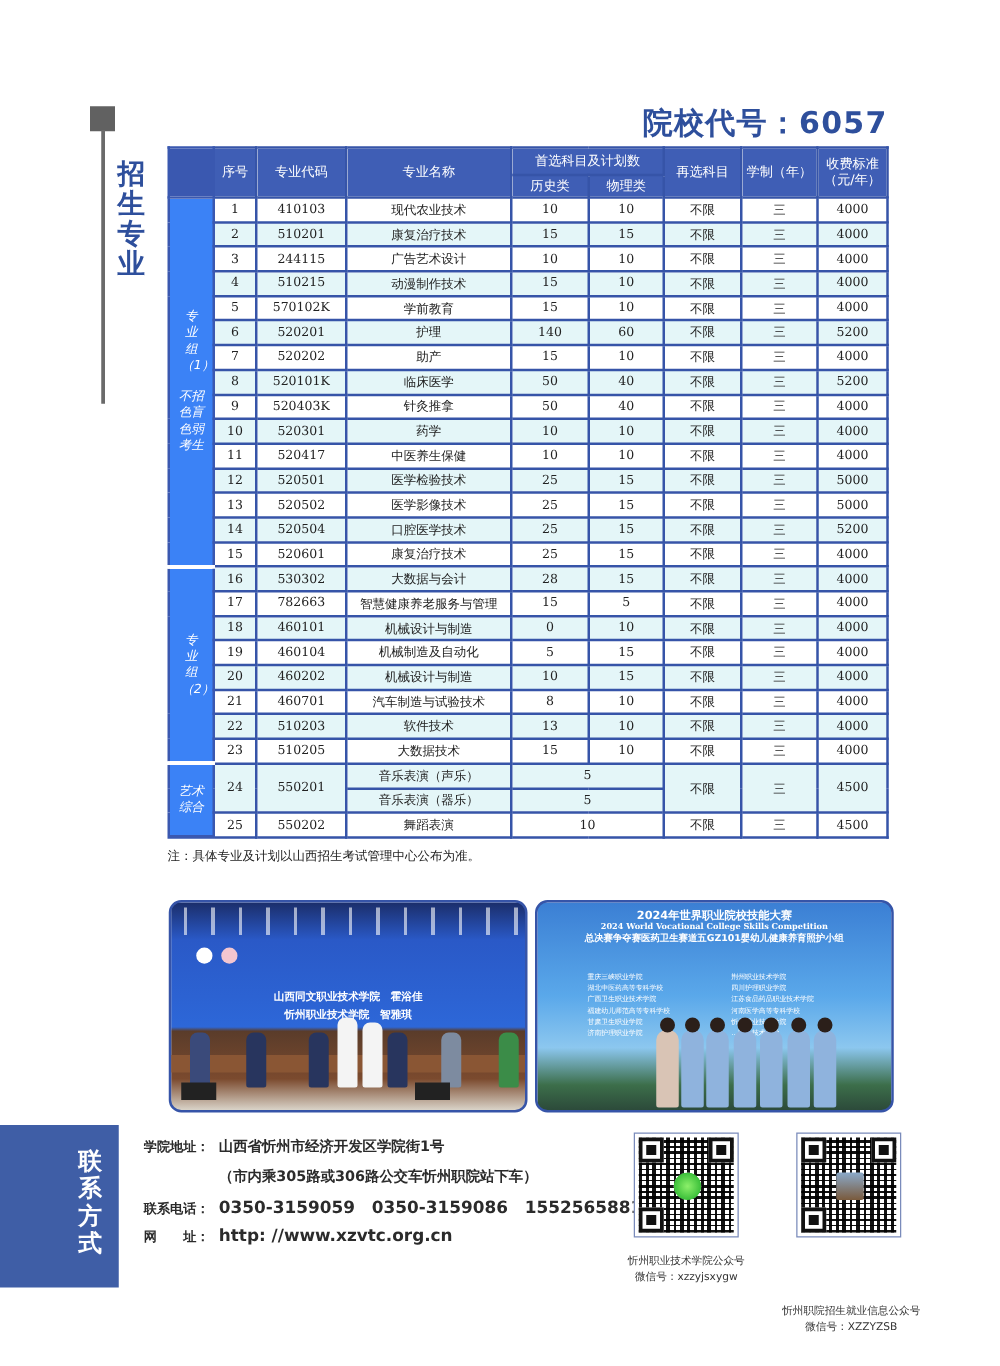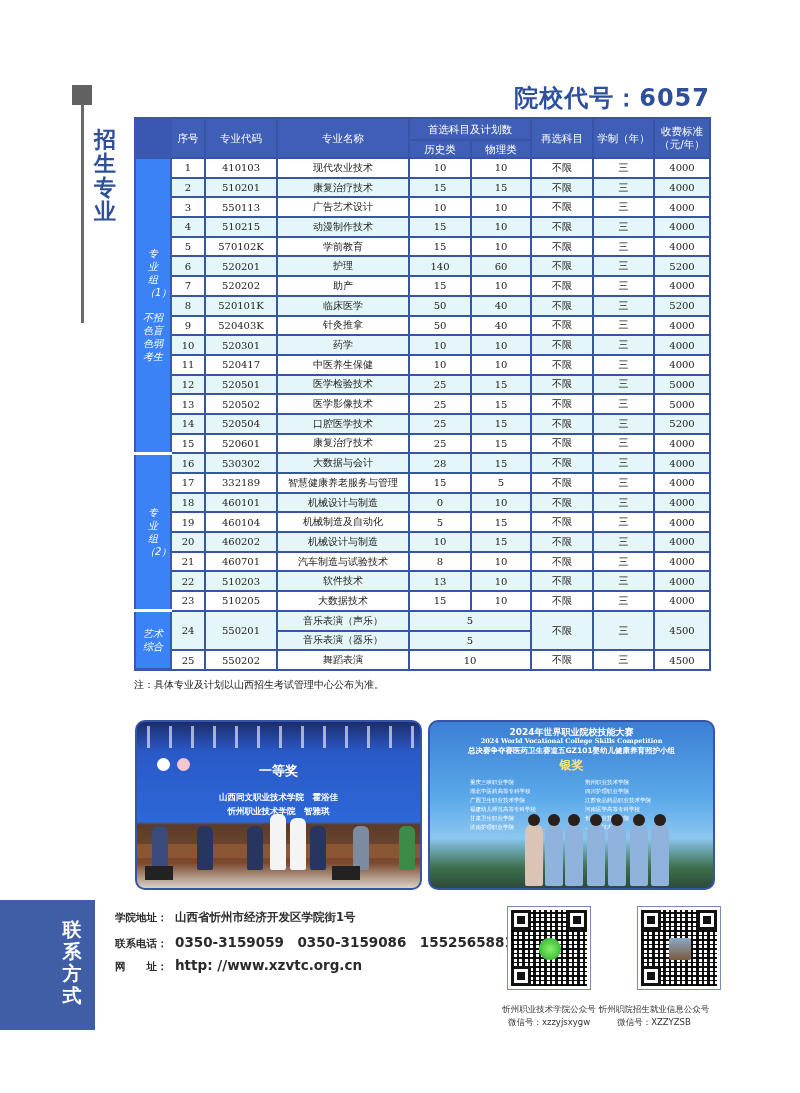--- a/index.html
+++ b/index.html
@@ -54,21 +54,21 @@
   .qr1 { left: 507px; } .qr2 { left: 637px; }
   .qr-inner { width: 100%; height: 100%; position: relative;
     background:
       repeating-linear-gradient(90deg, #111 0 3px, transparent 3px 6px, #111 6px 8px, transparent 8px 11px),
       repeating-linear-gradient(0deg, #111 0 2px, transparent 2px 5px, #111 5px 6px, transparent 6px 9px);
     background-blend-mode: multiply; }
   .finder { position: absolute; width: 20px; height: 20px; border: 3px solid #111; background: #fff; }
   .finder::after { content: ""; position: absolute; left: 3px; top: 3px; width: 8px; height: 8px; background: #111; }
   .qr-logo { position: absolute; left: 28px; top: 28px; width: 22px; height: 22px; border-radius: 50%; }
   .qr-cap { position: absolute; top: 1003px; width: 150px; text-align: center; font-family: "DejaVu Sans", sans-serif; font-size: 8.5px; line-height: 13px; color: #333; }
-  .cap1 { left: 474px; } .cap2 { left: 579px; }
+  .cap1 { left: 474px; } .cap2 { left: 606px; margin-top: 40px; }
 </style>
 </head>
 <body>
 
 <div class="school-code">院校代号：6057</div>
 <div class="pole-head"></div>
 <div class="pole"></div>
 <div class="section-title">招生专业</div>
 
 <div class="tbl-wrap">
@@ -120,21 +120,21 @@
           <td>510201</td>
           <td class="name">康复治疗技术</td>
           <td>15</td>
           <td>15</td>
           <td>不限</td>
           <td>三</td>
           <td>4000</td>
         </tr>
         <tr class="odd">
           <td>3</td>
-          <td>550113</td>
+          <td>244115</td>
           <td class="name">广告艺术设计</td>
           <td>10</td>
           <td>10</td>
           <td>不限</td>
           <td>三</td>
           <td>4000</td>
         </tr>
         <tr class="even">
           <td>4</td>
           <td>510215</td>
@@ -263,21 +263,21 @@
           <td>530302</td>
           <td class="name">大数据与会计</td>
           <td>28</td>
           <td>15</td>
           <td>不限</td>
           <td>三</td>
           <td>4000</td>
         </tr>
         <tr class="odd">
           <td>17</td>
-          <td>332189</td>
+          <td>782663</td>
           <td class="name">智慧健康养老服务与管理</td>
           <td>15</td>
           <td>5</td>
           <td>不限</td>
           <td>三</td>
           <td>4000</td>
         </tr>
         <tr class="even">
           <td>18</td>
           <td>460101</td>
@@ -366,41 +366,39 @@
       </tbody>
 </table>
 </div>
 
 <div class="note">注：具体专业及计划以山西招生考试管理中心公布为准。</div>
 
 <div class="photo photo1">
   <div class="lights"></div>
   <div class="logo-dot" style="left:20px"></div>
   <div class="logo-dot" style="left:40px;background:#f3c6d0"></div>
-  <div class="ttl" style="top:40px;font-size:13px">一等奖</div>
   <div class="ttl" style="top:70px;font-size:8.5px">山西同文职业技术学院　霍浴佳</div>
   <div class="ttl" style="top:84px;font-size:8.5px">忻州职业技术学院　智雅琪</div>
   <div class="podium"></div>
   <div class="person" style="left:15px;background:#3a4a7a"></div>
   <div class="person" style="left:60px;background:#28355e"></div>
   <div class="person" style="left:110px;background:#28355e"></div>
   <div class="person" style="left:133px;background:#f4f4f4;height:56px"></div>
   <div class="person" style="left:153px;background:#f4f4f4;height:52px"></div>
   <div class="person" style="left:173px;background:#28355e"></div>
   <div class="person" style="left:216px;background:#7d8ba0"></div>
   <div class="person" style="left:262px;background:#3b8c48"></div>
   <div class="speaker" style="left:8px"></div>
   <div class="speaker" style="left:195px"></div>
 </div>
 
 <div class="photo photo2">
   <div class="ttl" style="top:4px;font-size:9px">2024年世界职业院校技能大赛</div>
   <div class="ttl" style="top:15px;font-size:6.5px;font-family:'DejaVu Serif',serif">2024 World Vocational College Skills Competition</div>
   <div class="ttl" style="top:24px;font-size:7.5px;white-space:nowrap">总决赛争夺赛医药卫生赛道五GZ101婴幼儿健康养育照护小组</div>
-  <div class="ttl" style="top:35px;font-size:12px;color:#ffe27a">银奖</div>
   <div class="names-col" style="left:40px;top:56px">
     <div>重庆三峡职业学院</div>
       <div>湖北中医药高等专科学校</div>
       <div>广西卫生职业技术学院</div>
     <div>福建幼儿师范高等专科学校</div>
       <div>甘肃卫生职业学院</div>
       <div>济南护理职业学院</div>
   </div>
   <div class="names-col" style="left:155px;top:56px">
     <div>荆州职业技术学院</div>
@@ -420,20 +418,23 @@
 </div>
 
 <div class="contact-tab"></div>
 <div class="contact-title">联系方式</div>
 
 <div class="contact">
   <div class="crow">
     <span class="clabel">学院地址：</span>
     <span class="cval">山西省忻州市经济开发区学院街1号</span>
   </div>
+  <div class="crow indent">
+    <span class="cval">（市内乘305路或306路公交车忻州职院站下车）</span>
+  </div>
   <div class="crow">
     <span class="clabel">联系电话：</span>
     <span class="cval big">0350-3159059　0350-3159086　15525658813</span>
   </div>
   <div class="crow">
     <span class="clabel">网　　址：</span>
     <span class="cval big">http: //www.xzvtc.org.cn</span>
   </div>
 </div>
 

